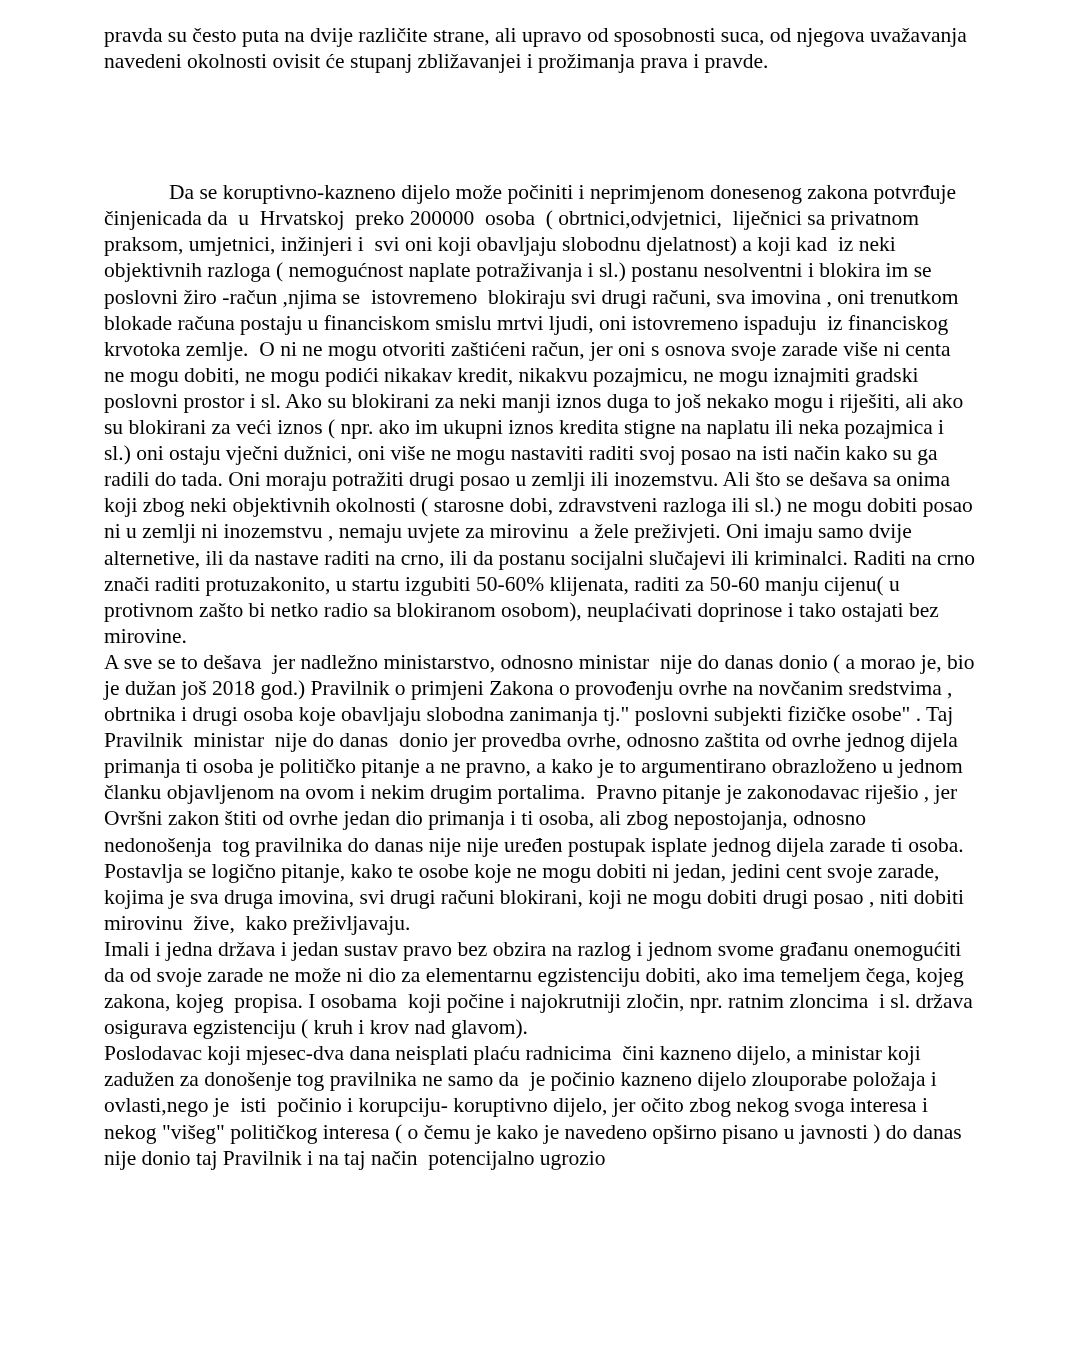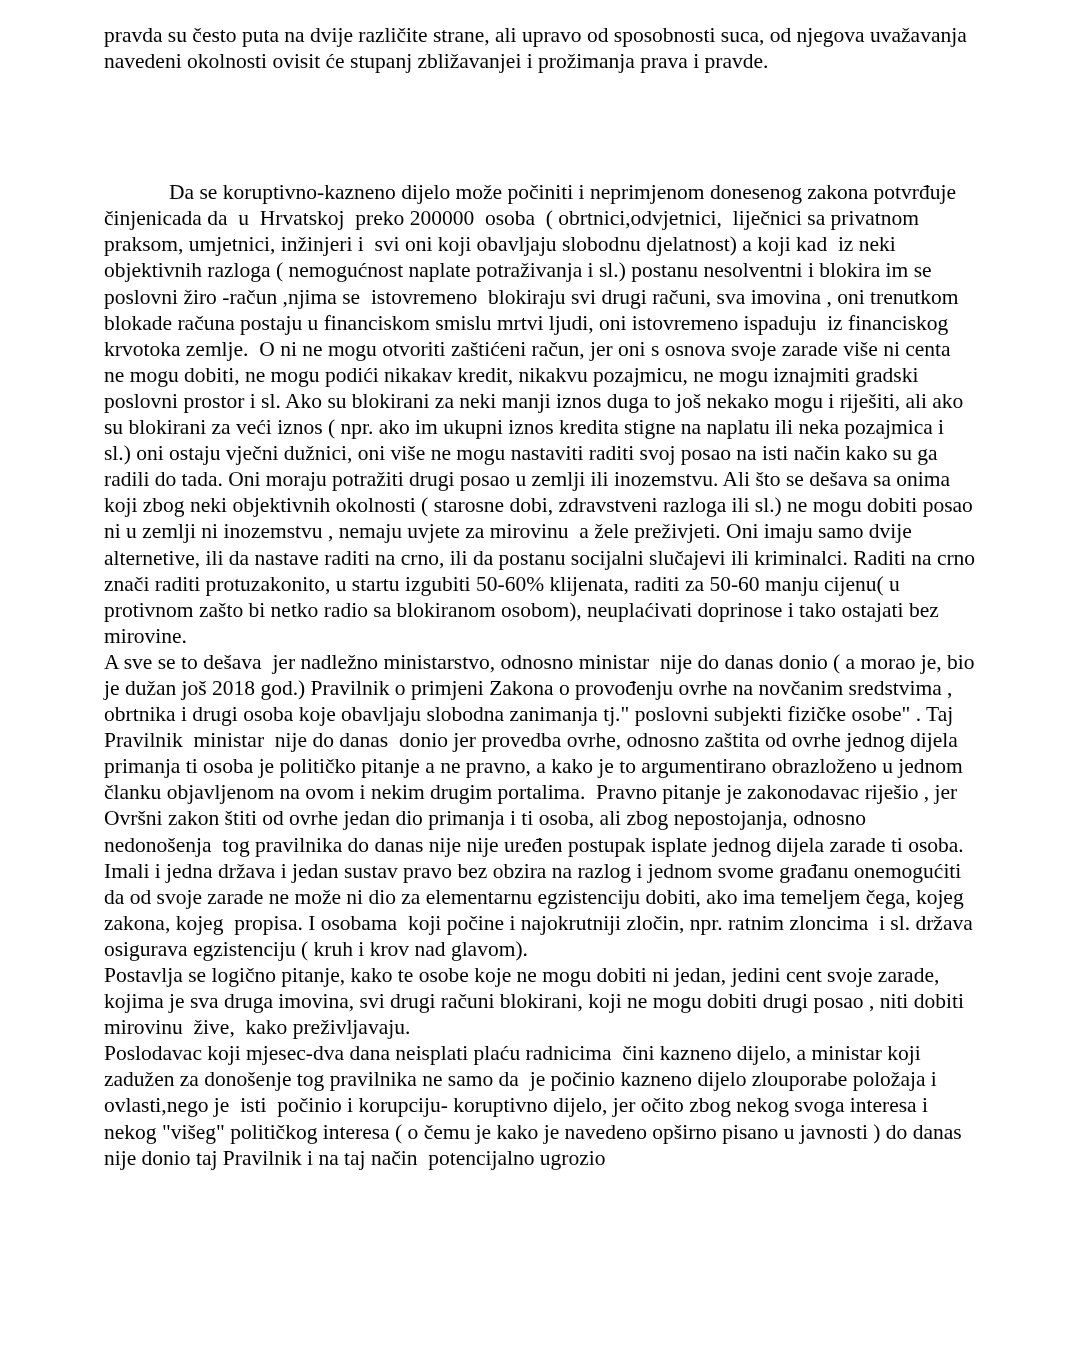--- a/index.html
+++ b/index.html
@@ -53,20 +53,20 @@
 
     <div class="gap-md"></div>
 
 
     <div class="gap-lg"></div>
 
     <p class="para indented">Da se koruptivno-kazneno dijelo može počiniti i neprimjenom donesenog zakona potvrđuje činjenicada da  u  Hrvatskoj  preko 200000  osoba  ( obrtnici,odvjetnici,  liječnici sa privatnom praksom, umjetnici, inžinjeri i  svi oni koji obavljaju slobodnu djelatnost) a koji kad  iz neki objektivnih razloga ( nemogućnost naplate potraživanja i sl.) postanu nesolventni i blokira im se  poslovni žiro -račun ,njima se  istovremeno  blokiraju svi drugi računi, sva imovina , oni trenutkom blokade računa postaju u financiskom smislu mrtvi ljudi, oni istovremeno ispaduju  iz financiskog krvotoka zemlje.  O ni ne mogu otvoriti zaštićeni račun, jer oni s osnova svoje zarade više ni centa ne mogu dobiti, ne mogu podići nikakav kredit, nikakvu pozajmicu, ne mogu iznajmiti gradski poslovni prostor i sl. Ako su blokirani za neki manji iznos duga to još nekako mogu i riješiti, ali ako su blokirani za veći iznos ( npr. ako im ukupni iznos kredita stigne na naplatu ili neka pozajmica i sl.) oni ostaju vječni dužnici, oni više ne mogu nastaviti raditi svoj posao na isti način kako su ga radili do tada. Oni moraju potražiti drugi posao u zemlji ili inozemstvu. Ali što se dešava sa onima koji zbog neki objektivnih okolnosti ( starosne dobi, zdravstveni razloga ili sl.) ne mogu dobiti posao ni u zemlji ni inozemstvu , nemaju uvjete za mirovinu  a žele preživjeti. Oni imaju samo dvije alternetive, ili da nastave raditi na crno, ili da postanu socijalni slučajevi ili kriminalci. Raditi na crno znači raditi protuzakonito, u startu izgubiti 50-60% klijenata, raditi za 50-60 manju cijenu( u protivnom zašto bi netko radio sa blokiranom osobom), neuplaćivati doprinose i tako ostajati bez mirovine.</p>
 
     <p class="para">A sve se to dešava  jer nadležno ministarstvo, odnosno ministar  nije do danas donio ( a morao je, bio je dužan još 2018 god.) Pravilnik o primjeni Zakona o provođenju ovrhe na novčanim sredstvima ,  obrtnika i drugi osoba koje obavljaju slobodna zanimanja tj." poslovni subjekti fizičke osobe" . Taj Pravilnik  ministar  nije do danas  donio jer provedba ovrhe, odnosno zaštita od ovrhe jednog dijela primanja ti osoba je političko pitanje a ne pravno, a kako je to argumentirano obrazloženo u jednom članku objavljenom na ovom i nekim drugim portalima.  Pravno pitanje je zakonodavac riješio , jer Ovršni zakon štiti od ovrhe jedan dio primanja i ti osoba, ali zbog nepostojanja, odnosno nedonošenja  tog pravilnika do danas nije nije uređen postupak isplate jednog dijela zarade ti osoba.</p>
 
+    <p class="para">Postavlja se logično pitanje, kako te osobe koje ne mogu dobiti ni jedan, jedini cent svoje zarade, kojima je sva druga imovina, svi drugi računi blokirani, koji ne mogu dobiti drugi posao , niti dobiti mirovinu  žive,  kako preživljavaju.</p>
+
     <p class="para">Imali i jedna država i jedan sustav pravo bez obzira na razlog i jednom svome građanu onemogućiti da od svoje zarade ne može ni dio za elementarnu egzistenciju dobiti, ako ima temeljem čega, kojeg zakona, kojeg  propisa. I osobama  koji počine i najokrutniji zločin, npr. ratnim zloncima  i sl. država osigurava egzistenciju ( kruh i krov nad glavom).</p>
-
-    <p class="para">Postavlja se logično pitanje, kako te osobe koje ne mogu dobiti ni jedan, jedini cent svoje zarade, kojima je sva druga imovina, svi drugi računi blokirani, koji ne mogu dobiti drugi posao , niti dobiti mirovinu  žive,  kako preživljavaju.</p>
 
     <p class="para">Poslodavac koji mjesec-dva dana neisplati plaću radnicima  čini kazneno dijelo, a ministar koji zadužen za donošenje tog pravilnika ne samo da  je počinio kazneno dijelo zlouporabe položaja i ovlasti,nego je  isti  počinio i korupciju- koruptivno dijelo, jer očito zbog nekog svoga interesa i nekog "višeg" političkog interesa ( o čemu je kako je navedeno opširno pisano u javnosti ) do danas nije donio taj Pravilnik i na taj način  potencijalno ugrozio</p>
 
   </div>
 </div>
 
 </body></html>

